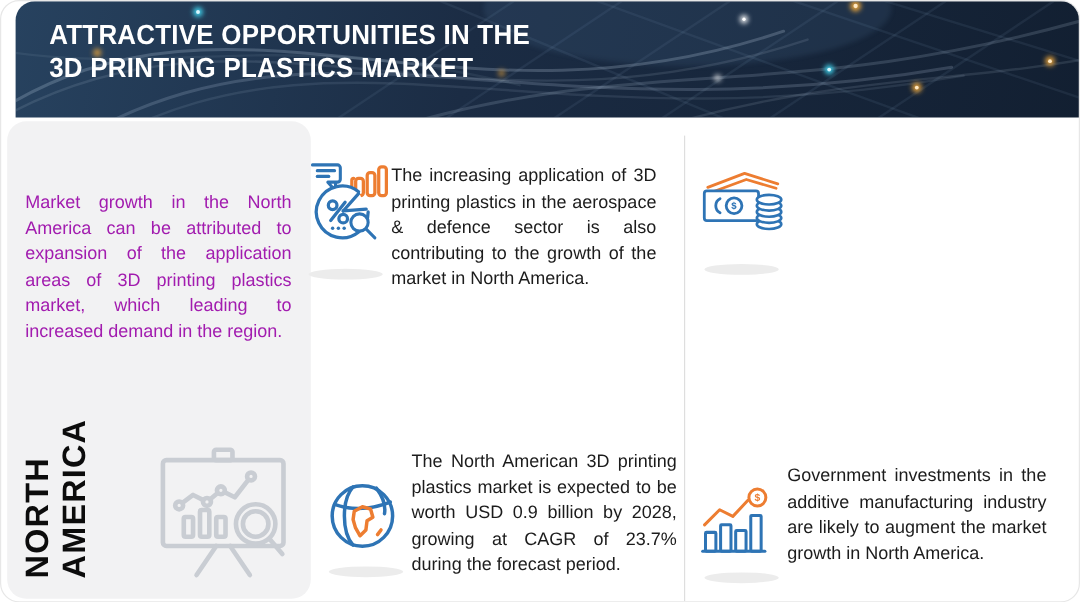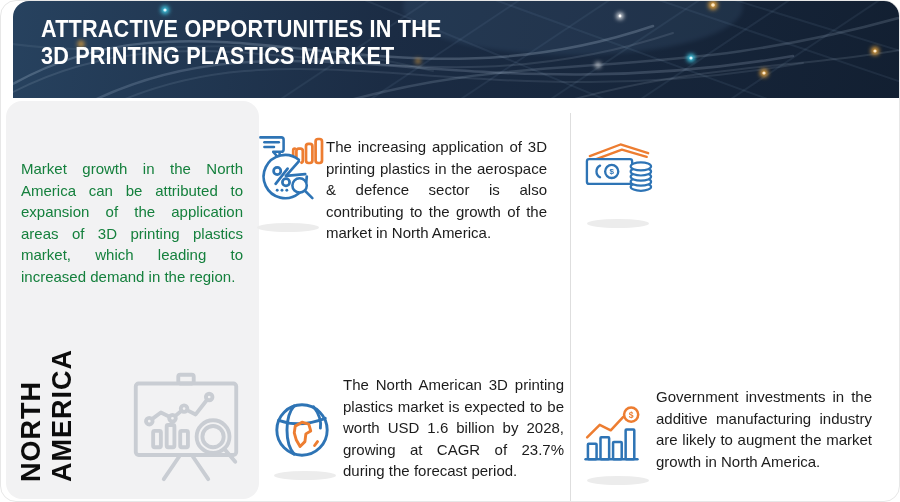--- a/index.html
+++ b/index.html
@@ -20,21 +20,21 @@
     font-size:23px;line-height:27px;letter-spacing:.2px;
     transform:scaleX(.94);transform-origin:left top;white-space:nowrap;
   }
   
   .left-panel{
     position:absolute;left:5px;top:100px;width:253px;height:398px;
     background:#f2f2f3;border-radius:16px;
   }
   .panel-text{
     position:absolute;left:15px;top:42px;width:222px;
-    font-size:15px;line-height:21.6px;text-align:justify;color:#15803d;
+    font-size:15px;line-height:21.6px;text-align:justify;color:#a21caf;
   }
   .region-label{
     position:absolute;left:15px;top:349px;height:132px;
     writing-mode:vertical-rl;transform:rotate(180deg);
     font-weight:700;font-size:27px;line-height:31px;letter-spacing:1px;color:#0c0c0c;
   }
   .easel-icon{position:absolute;left:126px;top:368px;}
   
   .divider{position:absolute;left:569px;top:112px;width:1px;height:388px;background:#dedede;}
   
@@ -232,21 +232,21 @@
             <path d="M8,22 Q30,30 56,20"></path>
           </g>
           <g stroke="#ed7d31" stroke-width="3">
             <path d="M25,28 l7,-4 7,2 2,7 -5,3 -1,8 -5,5 -4,-7 -2,-7 z"></path>
             <path d="M45,48 l3,-4"></path>
           </g>
         </g>
       </svg>
       <div class="icon-shadow"></div>
     </div>
-    <p class="card-text">The North American 3D printing plastics market is expected to be worth USD 1.6 billion by 2028, growing at CAGR of 23.7% during the forecast period.</p>
+    <p class="card-text">The North American 3D printing plastics market is expected to be worth USD 0.9 billion by 2028, growing at CAGR of 23.7% during the forecast period.</p>
   </div>
 
   <div class="card card-right-bottom">
     <div class="icon-wrap">
       <svg width="66" height="62" viewBox="0 0 84 78">
         <g fill="none" stroke-linecap="round" stroke-linejoin="round">
           <g stroke="#ed7d31" stroke-width="3.2">
             <path d="M4,42 L20,26 L34,33 L50,16"></path>
             <circle cx="60" cy="13" r="9" fill="#fff"></circle>
           </g>

